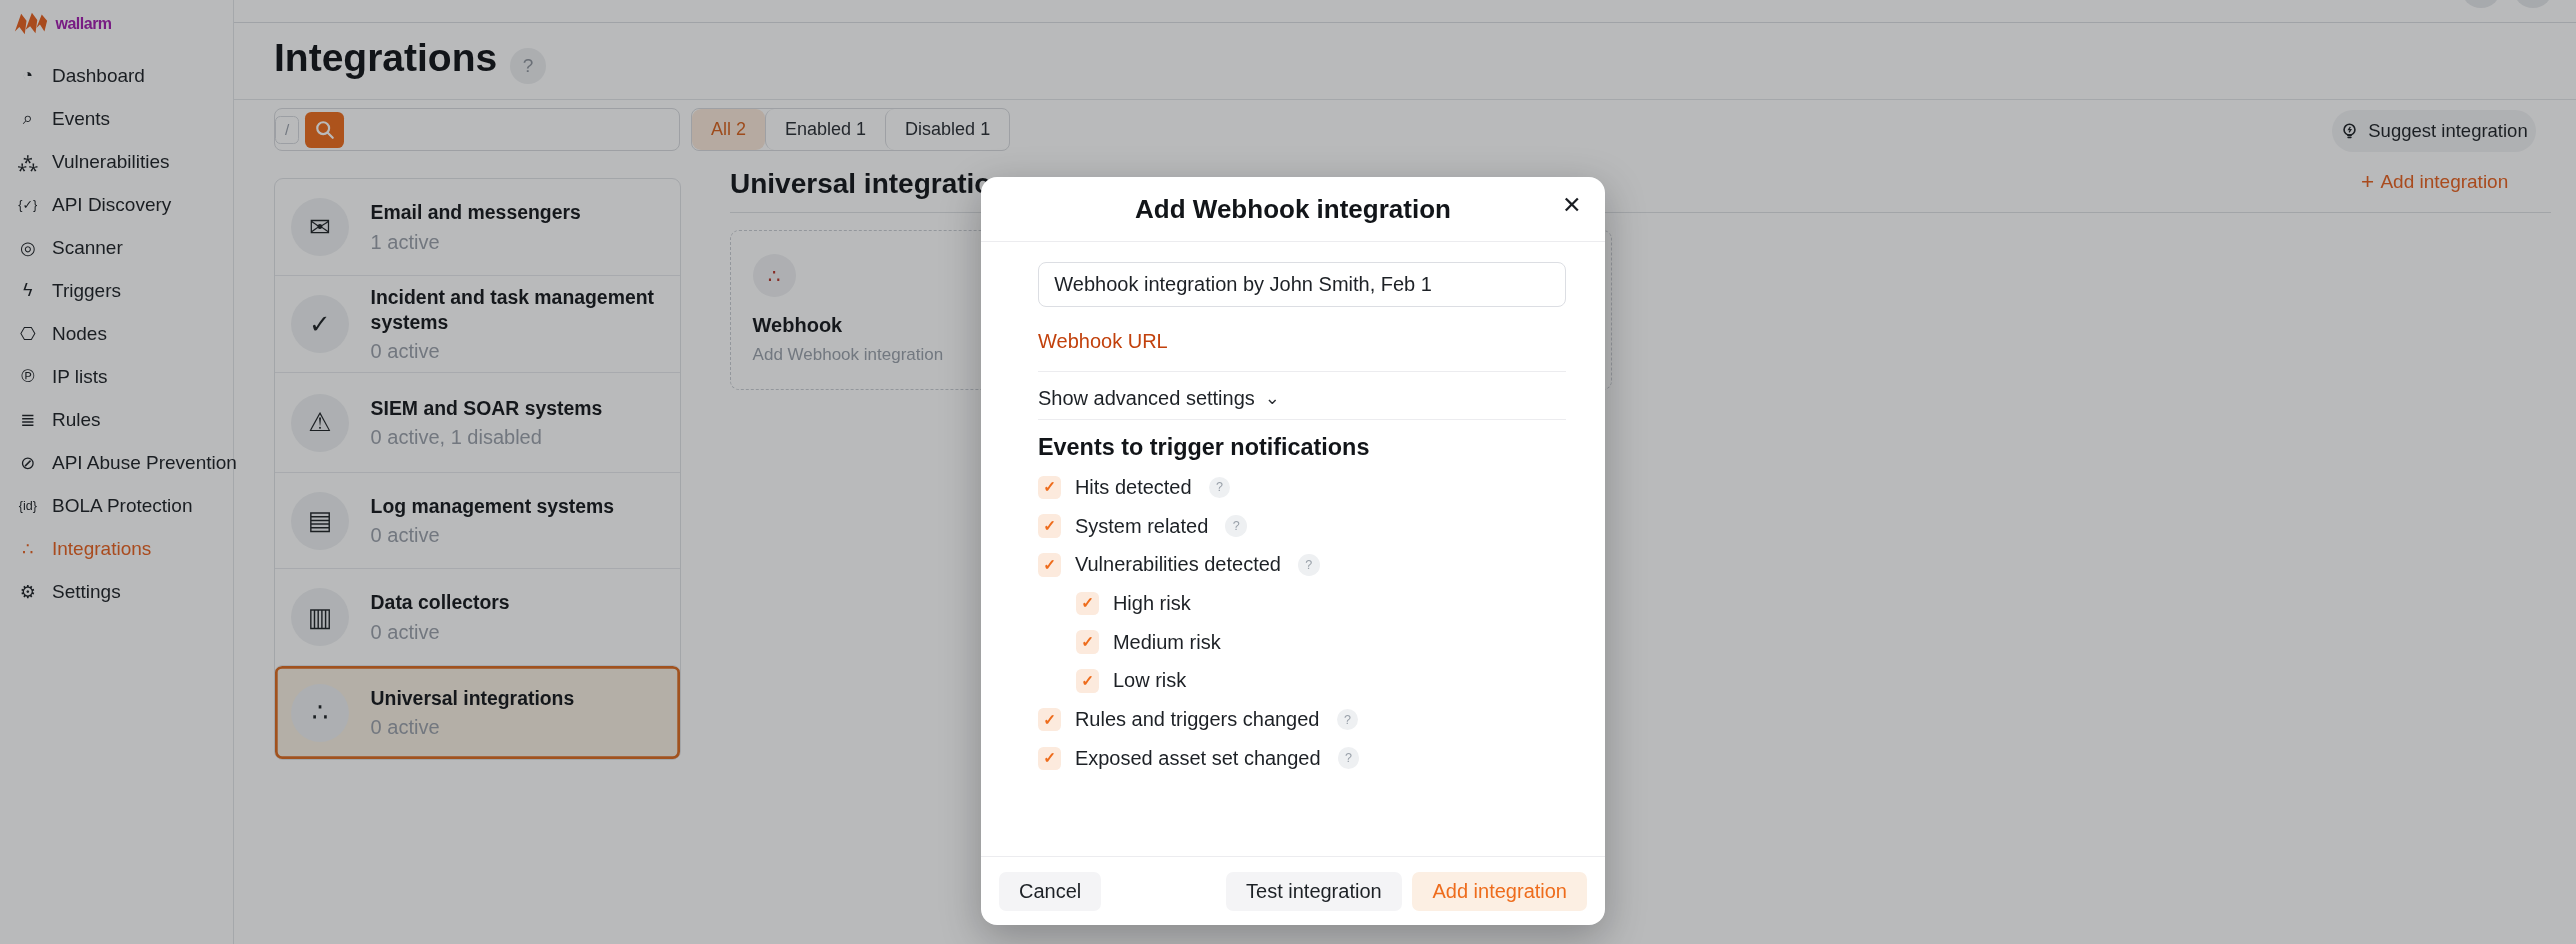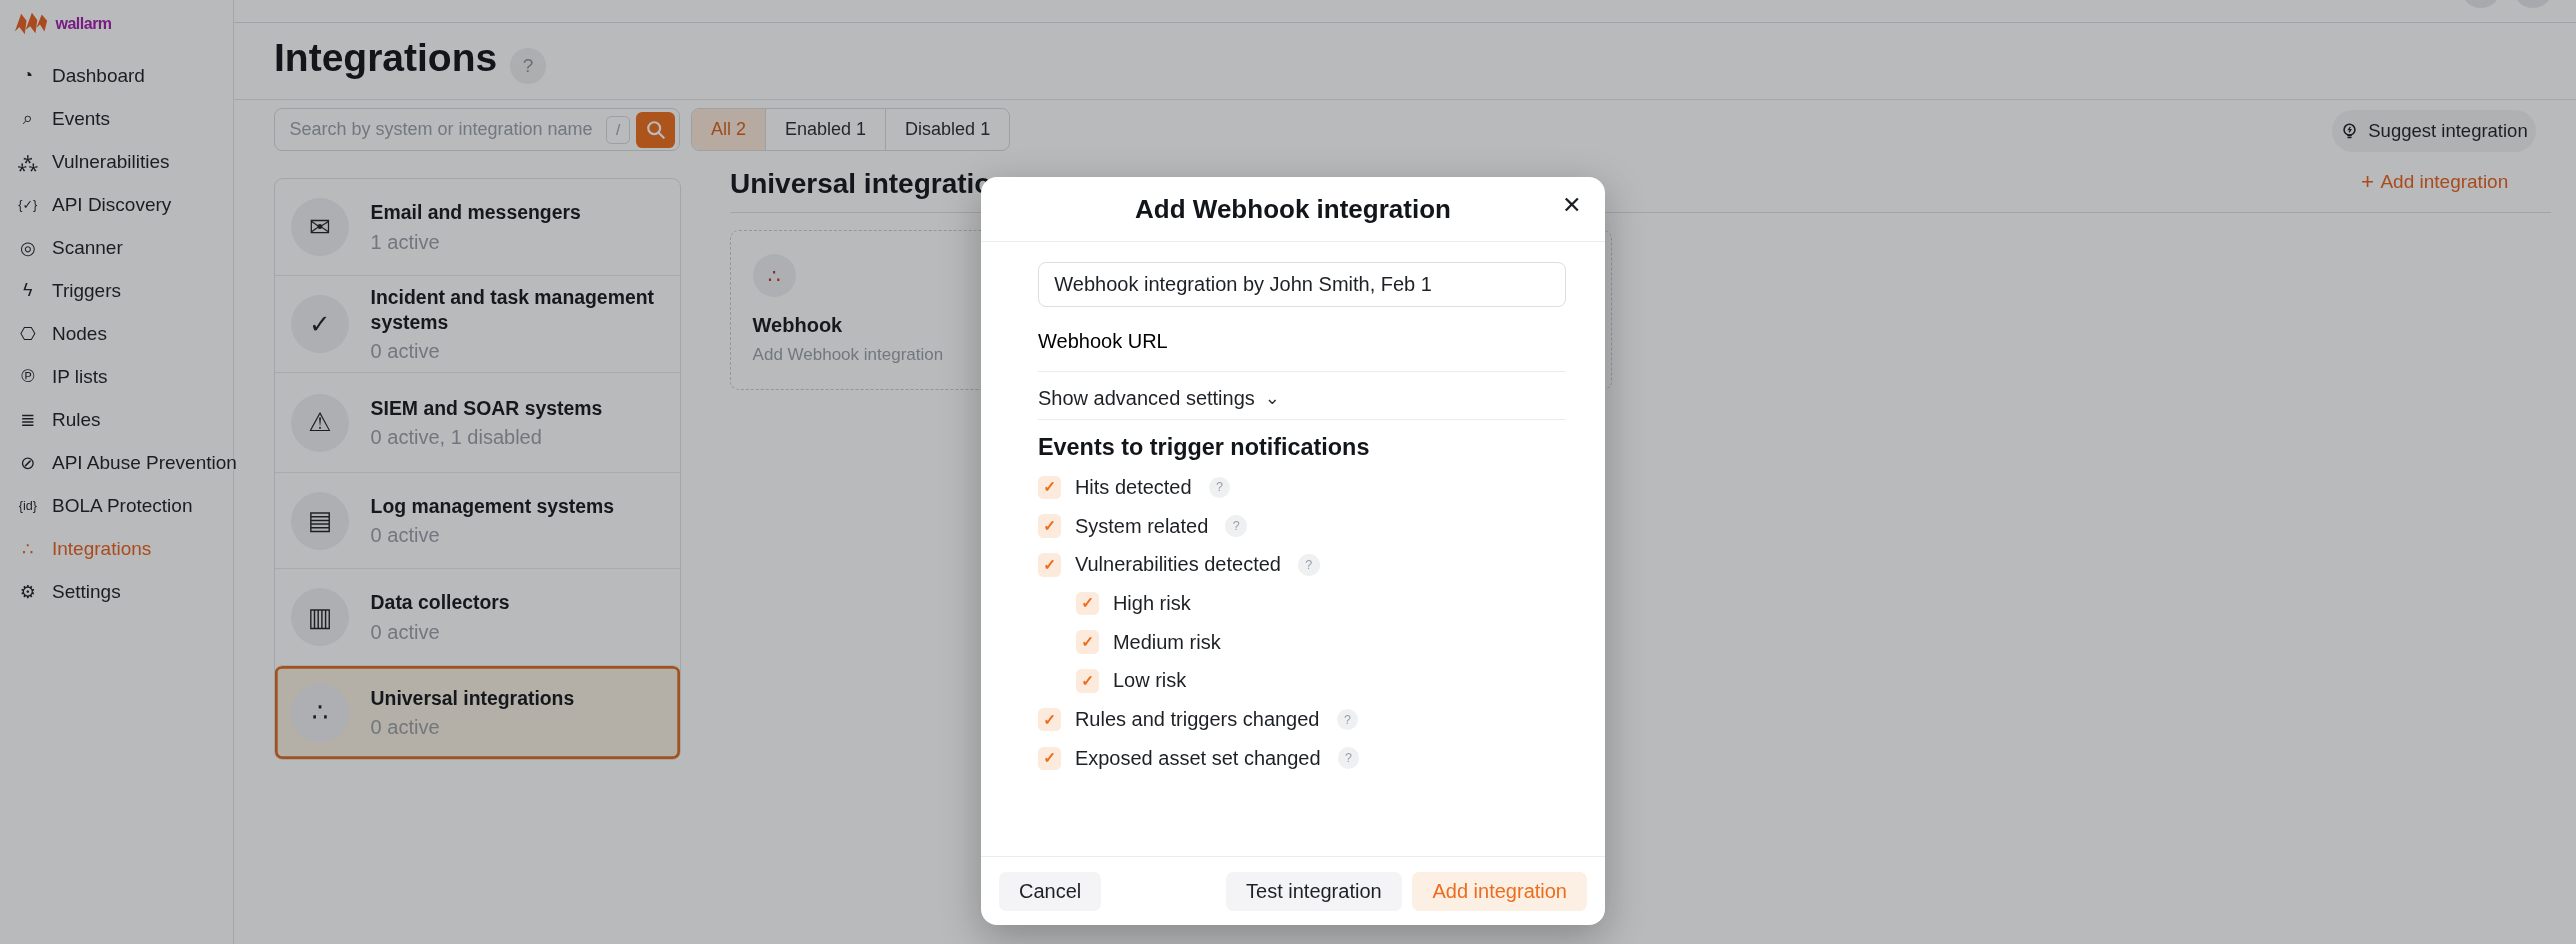--- a/index.html
+++ b/index.html
@@ -26,21 +26,21 @@
   .help-circle { position:absolute; left:510px; top:48px; width:36px; height:36px; border-radius:50%; background:#eceef0; color:#8e949d; font-size:19px; display:flex; align-items:center; justify-content:center; }
   .divider-a { position:absolute; left:234px; top:99px; width:2342px; height:0.9px; background:#e3e5e8; }
 
   .search-box { position:absolute; left:274px; top:108px; width:406px; height:43px; border:1.4px solid #d8dade; border-radius:8px; background:#fff; display:flex; align-items:center; }
   .search-input { border:none; outline:none; flex:1; height:100%; padding:0 7.2px 0 14.4px; font-size:18px; color:#1d2126; font-family:"Liberation Sans",sans-serif; background:transparent; }
   .search-input::placeholder { color:#9aa1ac; }
   .slash-badge { width:24px; height:28px; border:1.4px solid #d6d9de; border-radius:5.4px; color:#9aa1ac; font-size:15.3px; display:flex; align-items:center; justify-content:center; margin-right:6.3px; flex:0 0 24px; }
   .search-btn { width:39px; height:36px; background:#ee6c1c; border:none; border-radius:6.3px; margin-right:3.6px; display:flex; align-items:center; justify-content:center; cursor:pointer; flex:0 0 39px; }
 
   .tabs { position:absolute; left:691px; top:108px; height:43px; display:flex; border:1.4px solid #d8dade; border-radius:8px; overflow:hidden; background:#fff; }
-  .seg { display:flex; align-items:center; justify-content:center; font-size:18px; color:#2a2e34; padding:0 19px; cursor:pointer; white-space:nowrap; }
+  .seg { display:flex; align-items:center; justify-content:center; font-size:18px; color:#2a2e34; padding:0 19px; cursor:pointer; white-space:nowrap;border-radius:9px; }
   .seg + .seg { border-left:1.4px solid #d8dade; }
   .seg.selected { background:#fbe9da; color:#d8611c; }
 
   .suggest-btn { position:absolute; left:2332px; top:110px; width:204px; height:42px; border-radius:21.6px; background:#f1f2f4; border:none; display:flex; align-items:center; justify-content:center; gap:9px; font-size:18.5px; color:#1e2226; cursor:pointer; font-family:"Liberation Sans",sans-serif; }
 
   
   .section-heading { position:absolute; left:730px; top:168px; font-size:28px; font-weight:700; color:#121519; }
   .add-link { position:absolute; left:2361px; top:171px; display:flex; align-items:center; gap:6.3px; color:#e8611f; font-size:19px; cursor:pointer; }
   .add-link .plus { font-size:22.5px; line-height:1; }
   .heading-underline { position:absolute; left:730px; top:212px; width:1821px; height:0.9px; background:#dfe1e4; }
@@ -63,21 +63,21 @@
   .cat.selected { background:#f8efe2; box-shadow:inset 0 0 0 2.7px #dd6a1f; border-radius:7.2px; }
 
   
   .overlay { position:absolute; inset:0; background:rgba(23,25,29,0.30); z-index:40; }
   .modal { position:absolute; left:981px; top:177px; width:624px; height:748px; background:#fff; border-radius:16px; z-index:50; box-shadow:0 12.6px 40px rgba(10,12,16,0.28); }
   .modal-header { height:65px; display:flex; align-items:center; justify-content:center; border-bottom:0.9px solid #ececef; position:relative; }
   .modal-title { font-size:26px; font-weight:700; color:#121519; }
   .modal-close { position:absolute; right:23.4px; top:17px; font-size:23.4px; color:#1a1d22; background:none; border:none; cursor:pointer; line-height:1; }
   .modal-body { padding:20px 39px 0 57px; }
   .field { width:100%; height:45px; border:1.4px solid #dcdee3; border-radius:8px; font-size:20px; color:#1d2126; padding:0 15.3px; font-family:"Liberation Sans",sans-serif; outline:none; background:#fff; }
-  .url-label { margin-top:23.4px; font-size:20px; color:#000000; }
+  .url-label { margin-top:23.4px; font-size:20px; color:#c2410c; }
   .field.url { margin-top:7.2px; }
   .hrule { height:0.9px; background:#ececef; border:none; }
   .hr1 { margin-top:18px; }
   .advanced { margin-top:14.4px; height:23.4px; display:flex; align-items:center; gap:10px; font-size:20px; color:#1d2126; cursor:pointer; }
   .chevron { font-size:18px; color:#2a2e33; line-height:0.5; }
   .hr2 { margin-top:9px; }
   .events-heading { margin-top:14.4px; font-size:23.4px; font-weight:700; color:#121519; }
   .checks { margin-top:14.4px; display:flex; flex-direction:column; gap:15.3px; }
   .chk-row { display:flex; align-items:center; gap:13.5px; cursor:pointer; }
   .chk-row.indent { margin-left:38px; }
@@ -163,21 +163,20 @@
   <div class="topbar">
     <div class="avatar" style="left:2227px;"></div>
     <div class="avatar" style="left:2279px;"></div>
   </div>
 
   <h1 class="page-title">Integrations</h1>
   <div class="help-circle">?</div>
   <div class="divider-a"></div>
 
   <div class="search-box">
-    <input class="search-input" type="text" placeholder="Search by system or integration name" style="">
     <span class="slash-badge">/</span>
     <button class="search-btn">
       <svg width="20" height="20" viewBox="0 0 22 22">
         <circle cx="9" cy="9" r="6.5" fill="none" stroke="#ffffff" stroke-width="2.4"></circle>
         <line x1="14" y1="14" x2="19.5" y2="19.5" stroke="#ffffff" stroke-width="2.4" stroke-linecap="round"></line>
       </svg>
     </button>
   </div>
 
   <div class="tabs">

